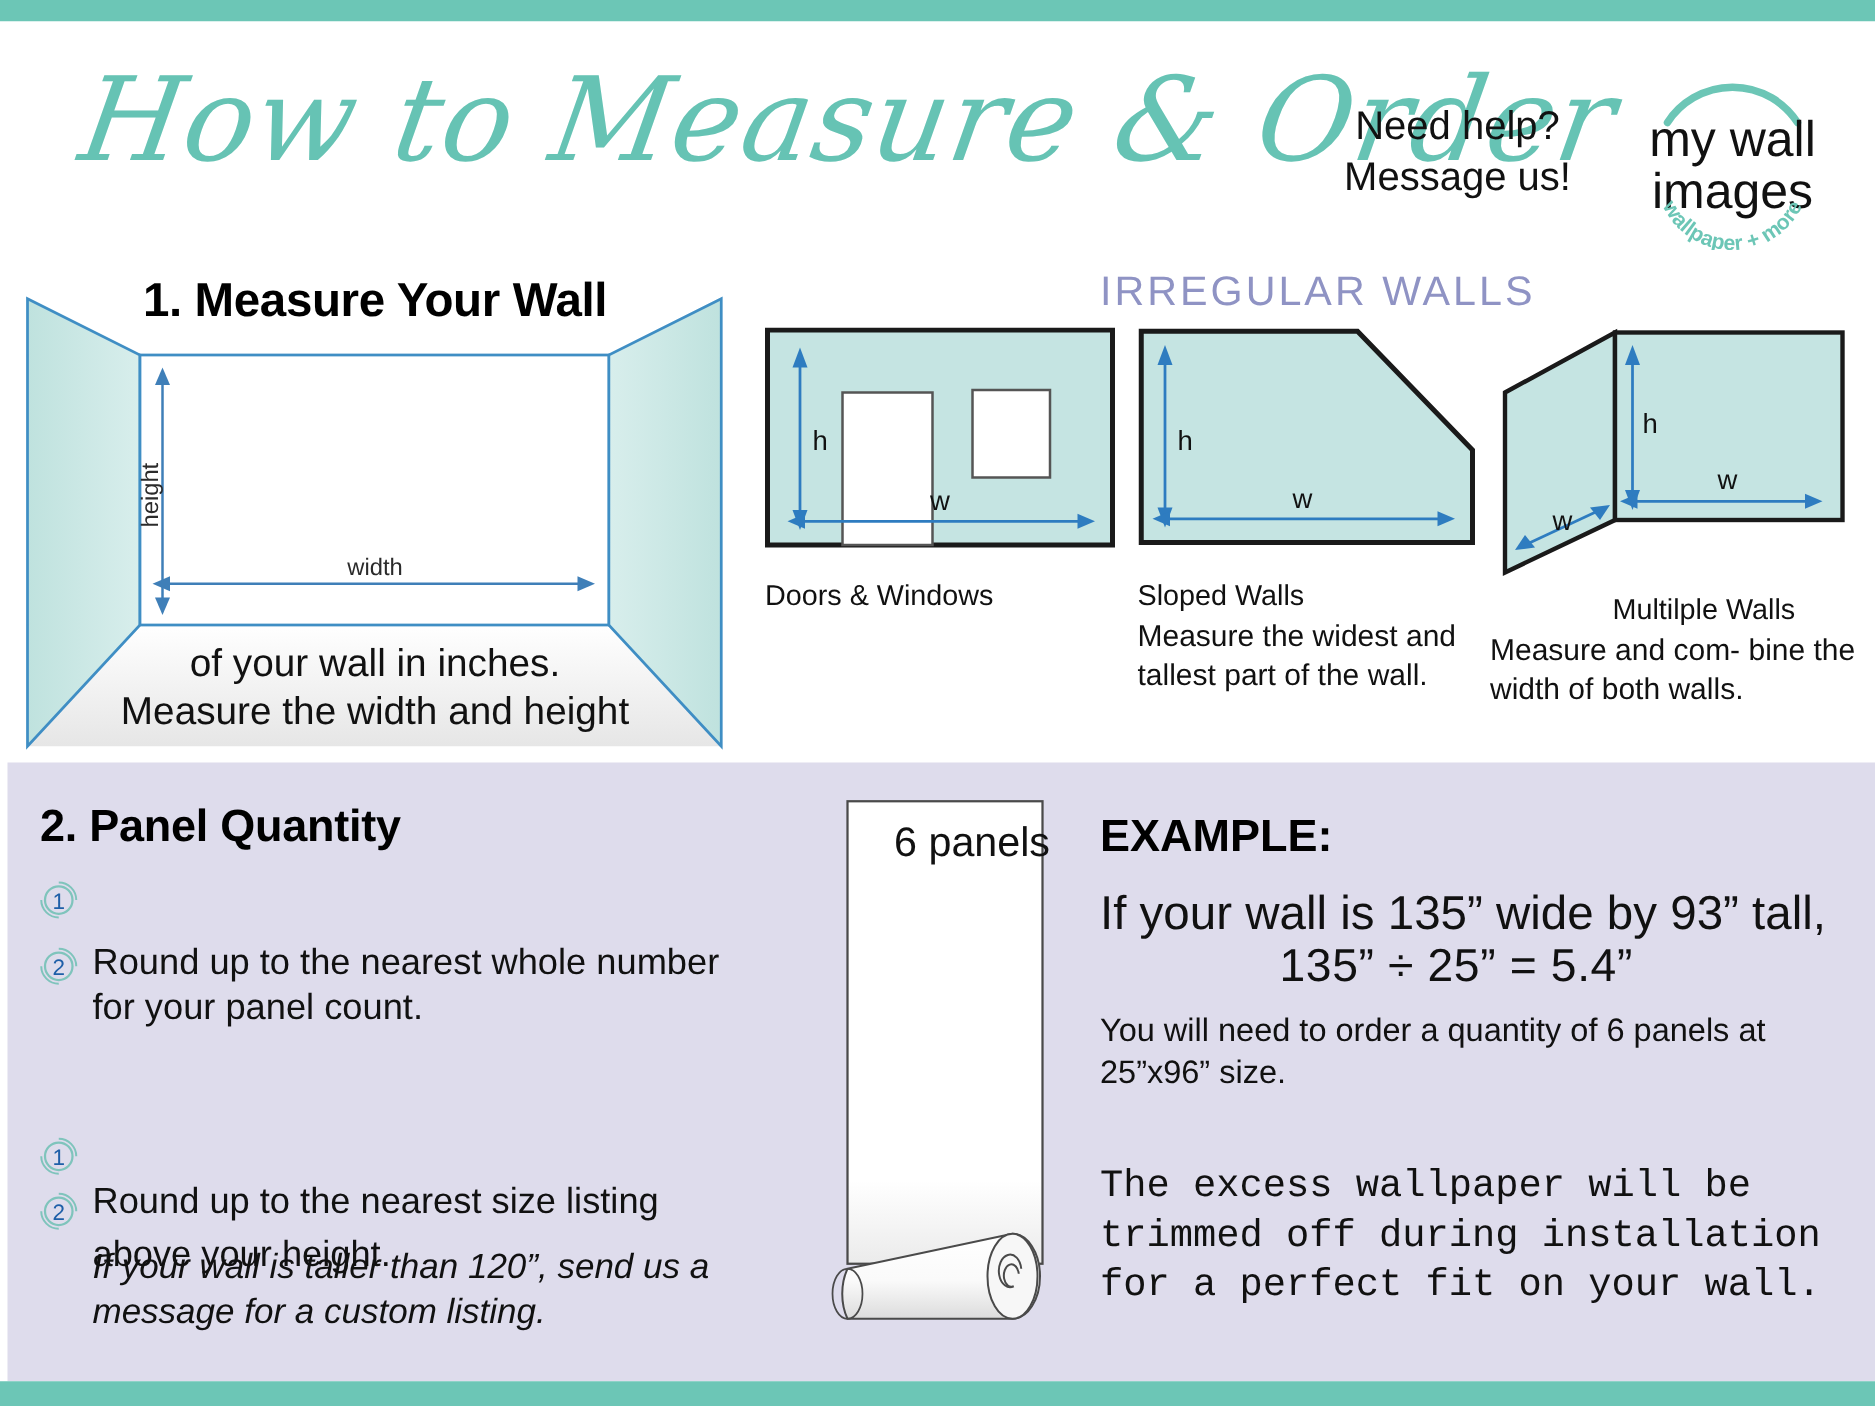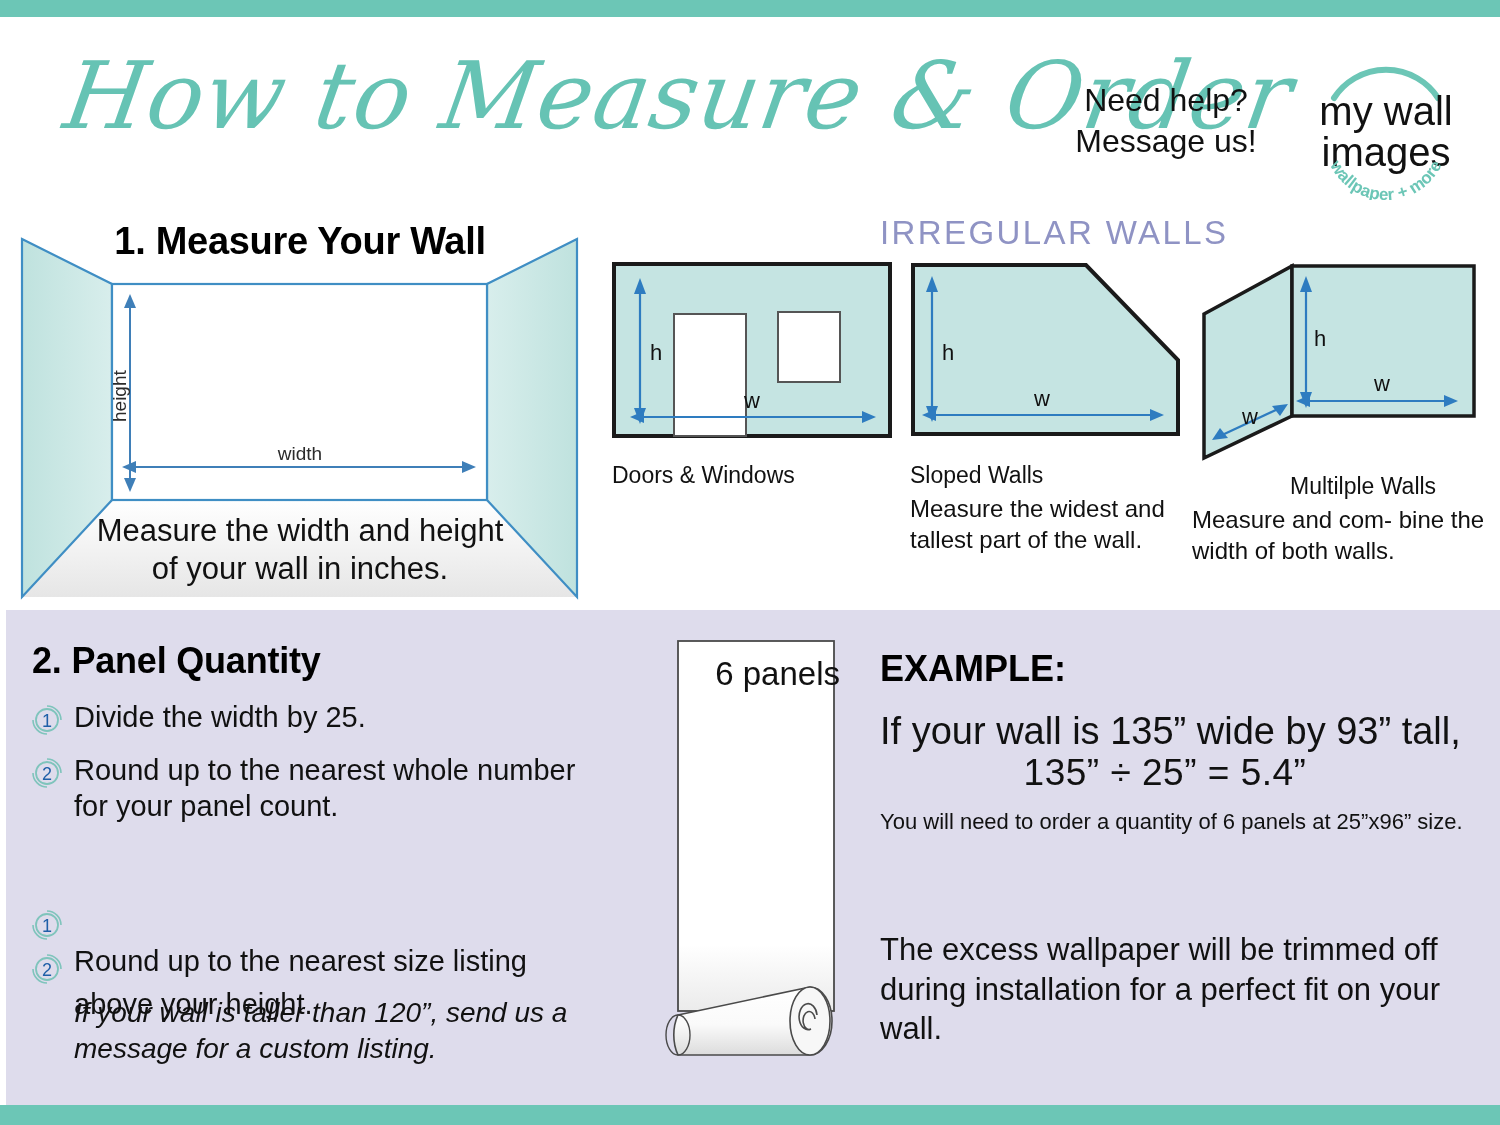--- a/index.html
+++ b/index.html
@@ -226,31 +226,32 @@
     width: 570px;
     text-align: center;
     font-size: 37px;
     color: #111111;
     letter-spacing: 0.5px;
   }
   .ex-line2 {
     position: absolute;
     left: 880px; top: 808px;
     width: 600px;
-    font-size: 22px;
+    font-size: 26px;
     color: #111111;
     line-height: 1.28;
   }
   .ex-line3 {
     position: absolute;
     left: 880px; top: 930px;
     width: 600px;
     font-size: 31px;
     color: #111111;
     line-height: 1.28;
+    font-family: Liberation Mono, monospace;
   }
 </style>
 </head>
 <body>
 
 <div id="page">
 
   <div class="bar-top"></div>
 
   <div class="title-script">How to Measure &amp; Order</div>
@@ -309,22 +310,22 @@
       </g>
       <polygon points="122,255 136,249 136,261" fill="#3f7fb8"></polygon>
       <polygon points="476,255 462,249 462,261" fill="#3f7fb8"></polygon>
 
       <text transform="translate(126,210) rotate(-90)" font-family="Liberation Sans, sans-serif" font-size="19" fill="#2b2b2b" text-anchor="start">height</text>
       <text x="300" y="248" text-anchor="middle" font-family="Liberation Sans, sans-serif" font-size="19" fill="#2b2b2b">width</text>
     </svg>
 
     <div class="sec1-title">1. Measure Your Wall</div>
     <div class="sec1-caption">
+      <div>of your wall in inches.</div>
       <div>Measure the width and height</div>
-      <div>of your wall in inches.</div>
     </div>
   </div>
 
   <div class="irregular-title">IRREGULAR WALLS</div>
 
   <div class="iw-card" id="card-doors">
     <svg width="280" height="190" viewBox="0 0 280 190">
       <rect x="2" y="2" width="276" height="172" fill="#c5e4e2" stroke="#1a1a1a" stroke-width="4"></rect>
       <rect x="62" y="52" width="72" height="122" fill="#ffffff" stroke="#555555" stroke-width="2"></rect>
       <rect x="166" y="50" width="62" height="70" fill="#ffffff" stroke="#555555" stroke-width="2"></rect>
@@ -389,21 +390,20 @@
 
   <div class="bullet-row" id="b2-1">
     <span class="bullet-badge">
       <svg width="34" height="34" viewBox="0 0 34 34">
         <circle cx="17" cy="17" r="11" fill="none" stroke="#7fc4bc" stroke-width="1.8"></circle>
         <path d="M17 3 A14 14 0 0 1 31 17" fill="none" stroke="#7fc4bc" stroke-width="1.6"></path>
         <path d="M17 31 A14 14 0 0 1 3 17" fill="none" stroke="#7fc4bc" stroke-width="1.6"></path>
         <text x="17" y="24" text-anchor="middle" font-family="Liberation Sans, sans-serif" font-size="18" fill="#1f5fa8">1</text>
       </svg>
     </span>
-    <span class="bullet-text">Divide the width by 25.</span>
   </div>
 
   <div class="bullet-row" id="b2-2">
     <span class="bullet-badge">
       <svg width="34" height="34" viewBox="0 0 34 34">
         <circle cx="17" cy="17" r="11" fill="none" stroke="#7fc4bc" stroke-width="1.8"></circle>
         <path d="M17 3 A14 14 0 0 1 31 17" fill="none" stroke="#7fc4bc" stroke-width="1.6"></path>
         <path d="M17 31 A14 14 0 0 1 3 17" fill="none" stroke="#7fc4bc" stroke-width="1.6"></path>
         <text x="17" y="24" text-anchor="middle" font-family="Liberation Sans, sans-serif" font-size="18" fill="#1f5fa8">2</text>
       </svg>

